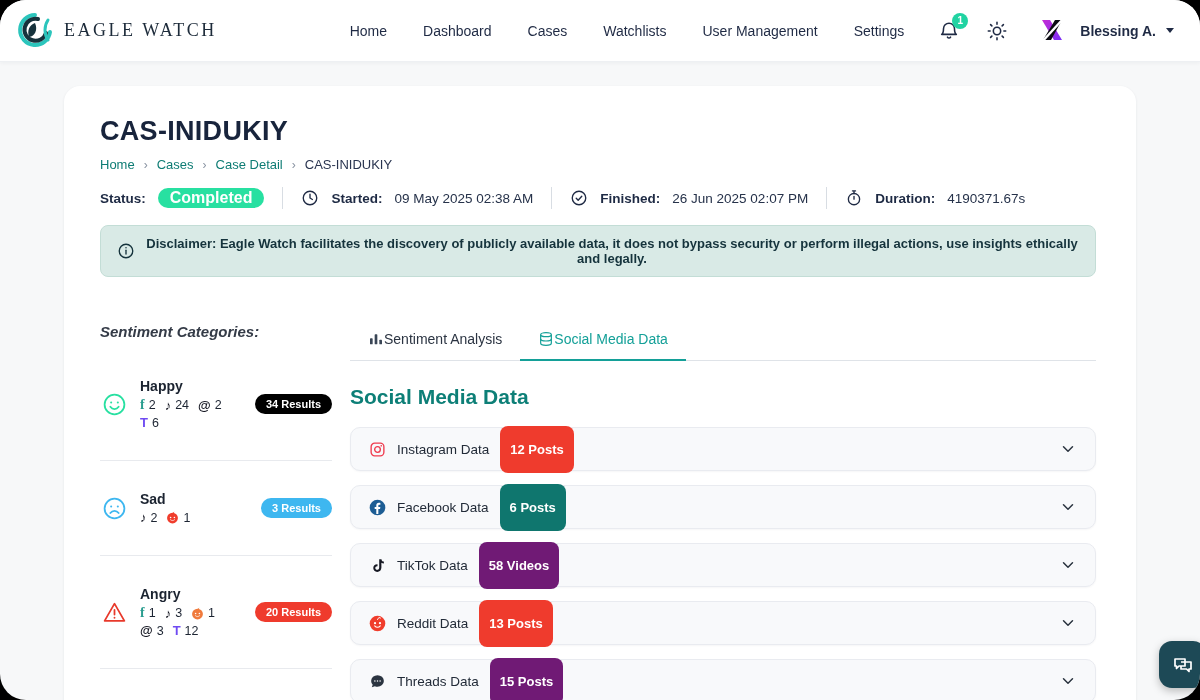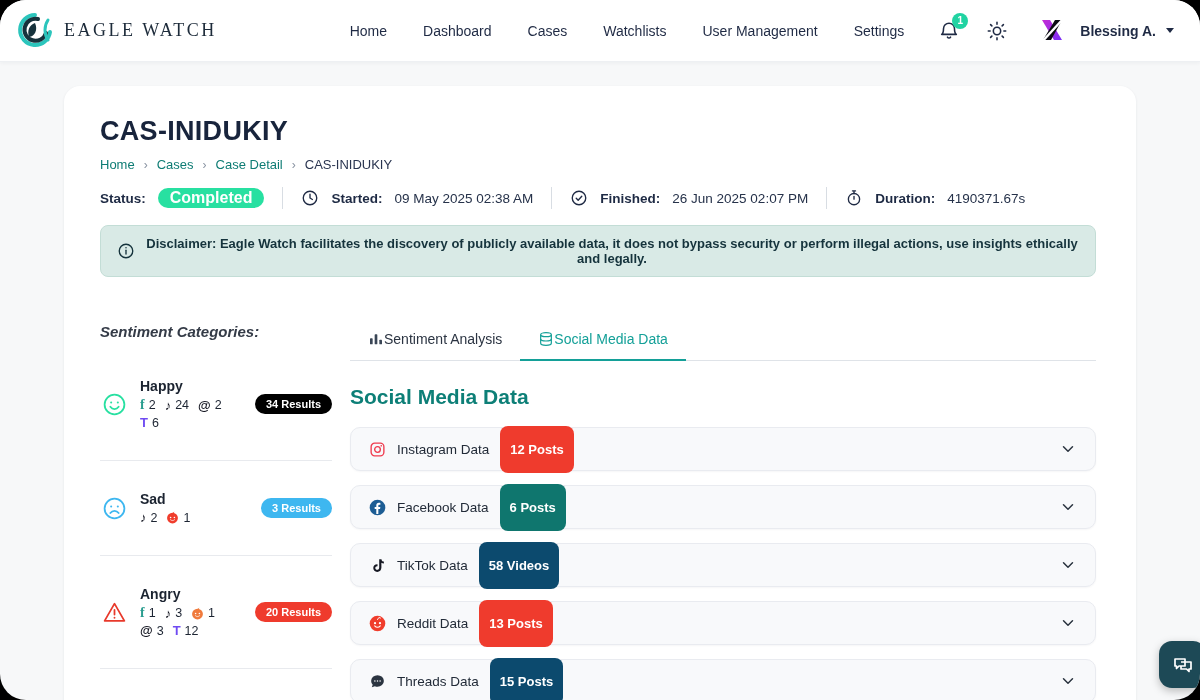--- a/index.html
+++ b/index.html
@@ -60,21 +60,21 @@
   .tab { display:flex; align-items:center; padding:8px 18px 13px; font-size:14px; color:#2b3442; cursor:pointer; position:relative; }
   .tab.active { color:#14a098; }
   .tab.active::after { content:""; position:absolute; left:0; right:0; bottom:-1px; height:2px; background:#14a098; }
   .section-heading { font-size:21px; font-weight:800; color:#0d7f77; margin:24px 0 18px; }
 
   .acc-item { background:#f8f9fb; border:1px solid #e9ebf0; border-radius:10px; height:44px; display:flex; align-items:center; padding:0 18px; margin-bottom:14px; cursor:pointer; box-shadow:0 1px 2px rgba(25,35,60,.04); }
   .acc-label { font-size:13.5px; color:#222b38; margin-left:11px; }
   .acc-badge { margin-left:11px; color:#fff; font-size:13px; font-weight:bold; padding:16px 10px; border-radius:8px; white-space:nowrap; }
   .b-red { background:#ef3b2d; }
   .b-teal { background:#0f766e; }
-  .b-black { background:#0c4a6e; }
+  .b-black { background:#701a75; }
   .acc-chevron { margin-left:auto; display:flex; }
 
   .fab { position:absolute; right:-6px; bottom:12px; width:47px; height:47px; border-radius:13px; background:#1d4956; display:flex; align-items:center; justify-content:center; cursor:pointer; box-shadow:0 3px 8px rgba(0,0,0,.25); }
 
   svg { display:block; }
 </style>
 </head>
 <body>
 
 <div class="window">

